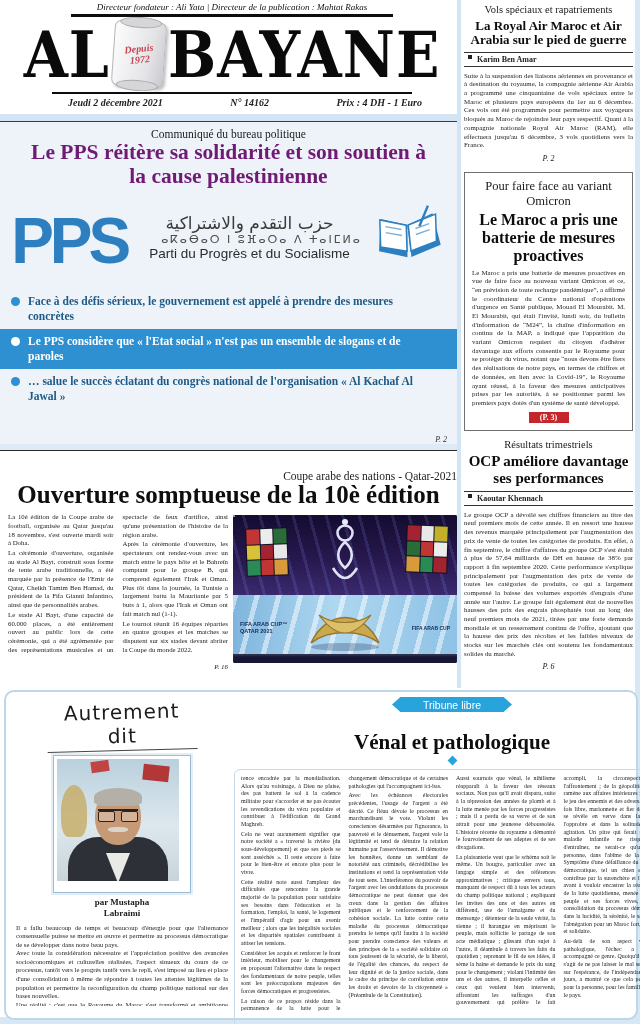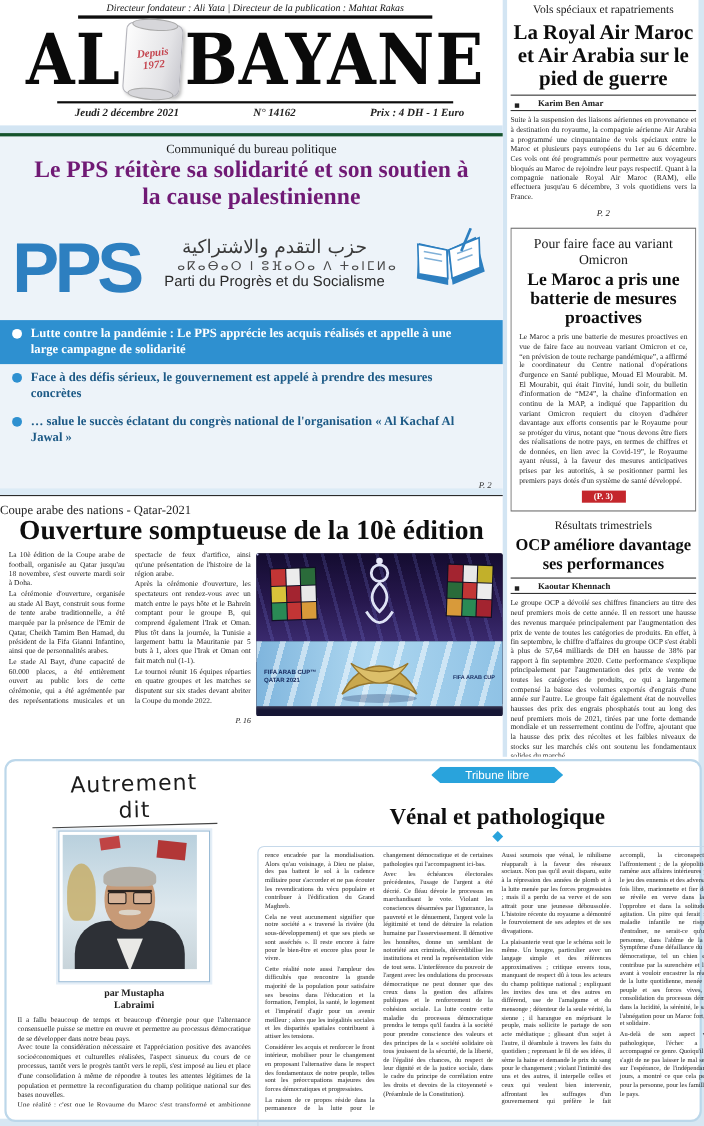--- a/index.html
+++ b/index.html
@@ -22,21 +22,21 @@
               border:1px solid #aaa;border-radius:50%;}
   .scrollicon:before{top:-5px;} .scrollicon:after{bottom:-5px;}
   .scroll-txt{font-style:italic;font-size:10px;font-weight:bold;color:#c4454f;line-height:1.05;transform:rotate(-10deg);}
   .mast-rule2{height:2px;background:#0d0d0d;width:360px;margin:2px auto 3px auto;}
   .mast-dateline{display:flex;justify-content:space-between;padding:0 34px 0 60px;font-size:10px;font-weight:bold;font-style:italic;}
 
   .divider-h1{position:absolute;left:0;top:114px;width:457px;height:7px;background:#d3e5f3;}
   .vdivider{position:absolute;left:457px;top:0;width:4px;height:688px;background:#d3e5f3;}
 
   
-  .communique{position:absolute;left:0;top:121px;width:457px;height:323px;background:#edf3f9;border-top:3px solid #14532d;}
+  .communique{position:absolute;left:0;top:121px;width:457px;height:323px;background:#edf3f9;border-top:1px solid #14532d;}
   .comm-kicker{text-align:center;font-size:11.5px;padding-top:6px;color:#1a1a1a;}
   .comm-headline{text-align:center;font-size:21.5px;font-weight:bold;line-height:1.1;color:#701a75;padding:1px 26px 0 26px;}
   .comm-logo-row{display:flex;align-items:center;justify-content:center;gap:10px;height:96px;margin-top:2px;}
   .pps-acronym{font-family:"Liberation Sans", sans-serif;font-weight:bold;font-size:64px;color:#2d7fc0;
                letter-spacing:-4px;line-height:.9;transform:translateY(4px);}
   .pps-middle{text-align:center;}
   .pps-arabic{font-family:"DejaVu Sans", sans-serif;font-size:17px;color:#3a3a3a;line-height:1.1;}
   .pps-tifinagh{font-family:"DejaVu Sans", sans-serif;font-size:11px;color:#4a4a4a;letter-spacing:2px;line-height:1.3;margin-left:24px;}
   .pps-latin{font-family:"Liberation Sans", sans-serif;font-size:13.5px;color:#2b2b2b;line-height:1.1;}
   .comm-bullets{margin-top:3px;}
@@ -45,21 +45,21 @@
   .bullet-row.hl{background:#2e90d0;color:#ffffff;}
   .bullet-row.hl .dot{background:#ffffff;}
   .bullet-row.plain{background:transparent;color:#1d5a86;}
   .bullet-row.plain .dot{background:#2e90d0;}
   .comm-pageref{position:absolute;right:10px;bottom:1px;font-size:8px;font-style:italic;color:#333;}
 
   .divider-h2{position:absolute;left:0;top:444px;width:457px;height:6px;background:#dcebf6;border-bottom:1.5px solid #2b2b2b;}
 
   
   .coupe{position:absolute;left:0;top:452px;width:457px;height:232px;}
-  .coupe-kicker{text-align:left;font-size:11.5px;padding-top:6px;}
+  .coupe-kicker{text-align:right;font-size:11.5px;padding-top:18px;}
   .coupe-headline{text-align:center;font-size:25px;font-weight:bold;color:#0e0e0e;line-height:1.05;}
   .coupe-body{position:relative;margin-top:5px;height:158px;text-decoration:underline;}
   .coupe-cols{position:absolute;left:8px;top:0;width:220px;height:152px;overflow:hidden;
               column-count:2;column-gap:9px;font-size:6.8px;line-height:1.28;text-align:justify;color:#1c1c1c;}
   .coupe-cols p{margin:0 0 1px 0;}
   .coupe-pageref{position:absolute;left:8px;top:150px;width:220px;text-align:right;font-size:7px;font-style:italic;}
 
   
   .stad{position:absolute;left:233px;top:2px;width:224px;height:148px;overflow:hidden;border-radius:2px;background:#10102c;}
   .stad-top{position:absolute;left:0;top:0;width:100%;height:80px;
@@ -84,22 +84,22 @@
                 font-size:5.5px;font-weight:bold;color:#16295c;line-height:1.2;}
   .floor-text-r{position:absolute;right:7px;top:30px;font-family:"Liberation Sans", sans-serif;
                 font-size:5px;font-weight:bold;color:#16295c;}
   .stad-skyline{position:absolute;left:0;bottom:0;width:100%;height:9px;background:#161635;
      box-shadow:inset 0 2px 2px rgba(255,255,255,.12);}
 
   
   .rightcol{position:absolute;left:464px;top:4px;width:169px;height:684px;overflow:hidden;}
   .r-kicker{text-align:center;font-size:10.5px;color:#1a1a1a;line-height:1.2;}
   .r-title{text-align:center;font-weight:bold;color:#0d0d0d;line-height:1.12;margin-top:2px;}
-  .t1{font-size:19px;} .t2{font-size:16px;} .t3{font-size:15px;}
-  .byline-row{display:flex;align-items:flex-end;gap:17px;border-top:1px solid #333;border-bottom:1px solid #333;
+  .t1{font-size:13px;} .t2{font-size:16px;} .t3{font-size:15px;}
+  .byline-row{display:flex;align-items:flex-start;gap:5px;border-top:1px solid #333;border-bottom:1px solid #333;
               margin-top:4px;padding:2px 0 2px 4px;}
   .byline-sq{width:4px;height:4px;background:#222;}
   .byline-name{font-size:8px;font-weight:bold;color:#222;}
   .r-body{font-size:6.9px;line-height:1.26;text-align:justify;color:#1d1d1d;margin-top:5px;}
   .r-pageref{text-align:center;font-size:8px;font-style:italic;margin-top:4px;}
   .r-boxed{border:1.2px solid #6f6f6f;padding:6px 7px 7px 7px;margin-top:9px;background:#fff;}
   .r-boxed .r-kicker{font-size:12.5px;}
   .r-boxed .r-body{margin-top:4px;}
   .badge-red{display:block;width:40px;margin:4px auto 0 auto;background:#c4262c;color:#fff;
              font-size:8px;font-weight:bold;text-align:center;padding:1px 0;}
@@ -195,27 +195,27 @@
             <line x1="14" y1="20" x2="30" y2="24" stroke="#7fb0d8" stroke-width="1.4"></line>
             <line x1="14" y1="26" x2="30" y2="30" stroke="#7fb0d8" stroke-width="1.4"></line>
             <line x1="44" y1="24" x2="58" y2="20" stroke="#7fb0d8" stroke-width="1.4"></line>
             <line x1="44" y1="30" x2="58" y2="26" stroke="#7fb0d8" stroke-width="1.4"></line>
             <line x1="58" y1="2" x2="48" y2="22" stroke="#2d7fc0" stroke-width="2.4"></line>
           </g>
         </svg>
       </span>
     </div>
     <div class="comm-bullets">
-      <div class="bullet-row hl">
-        <span class="dot"></span>
-        <span>Lutte contre la pandémie : Le PPS apprécie les acquis réalisés et appelle à une large campagne de solidarité</span>
-      </div>
       <div class="bullet-row plain">
         <span class="dot"></span>
         <span>Face à des défis sérieux, le gouvernement est appelé à prendre des mesures concrètes</span>
+      </div>
+      <div class="bullet-row hl">
+        <span class="dot"></span>
+        <span>Le PPS considère que « l'Etat social » n'est pas un ensemble de slogans et de paroles</span>
       </div>
       <div class="bullet-row plain">
         <span class="dot"></span>
         <span>… salue le succès éclatant du congrès national de l'organisation « Al Kachaf Al Jawal »</span>
       </div>
     </div>
     <div class="comm-pageref">P. 2</div>
   </div>
 
   <div class="divider-h2"></div>

